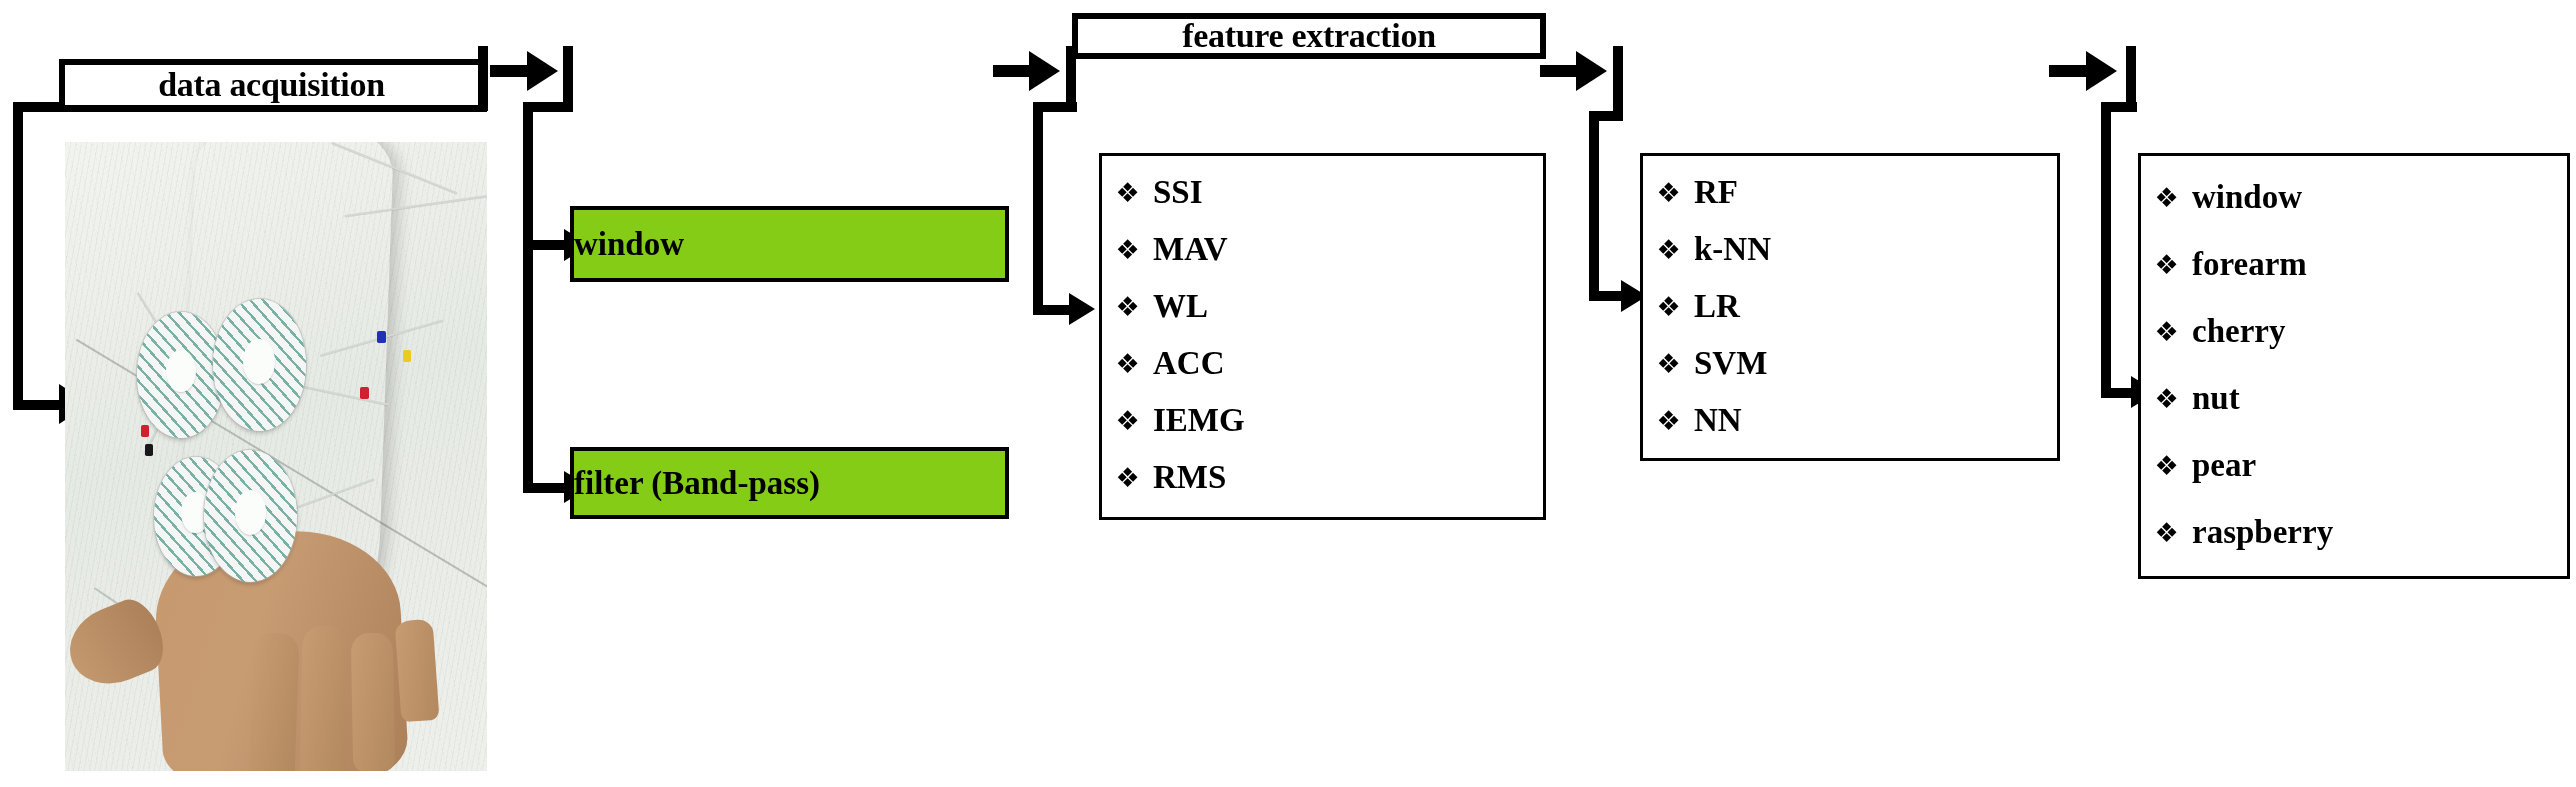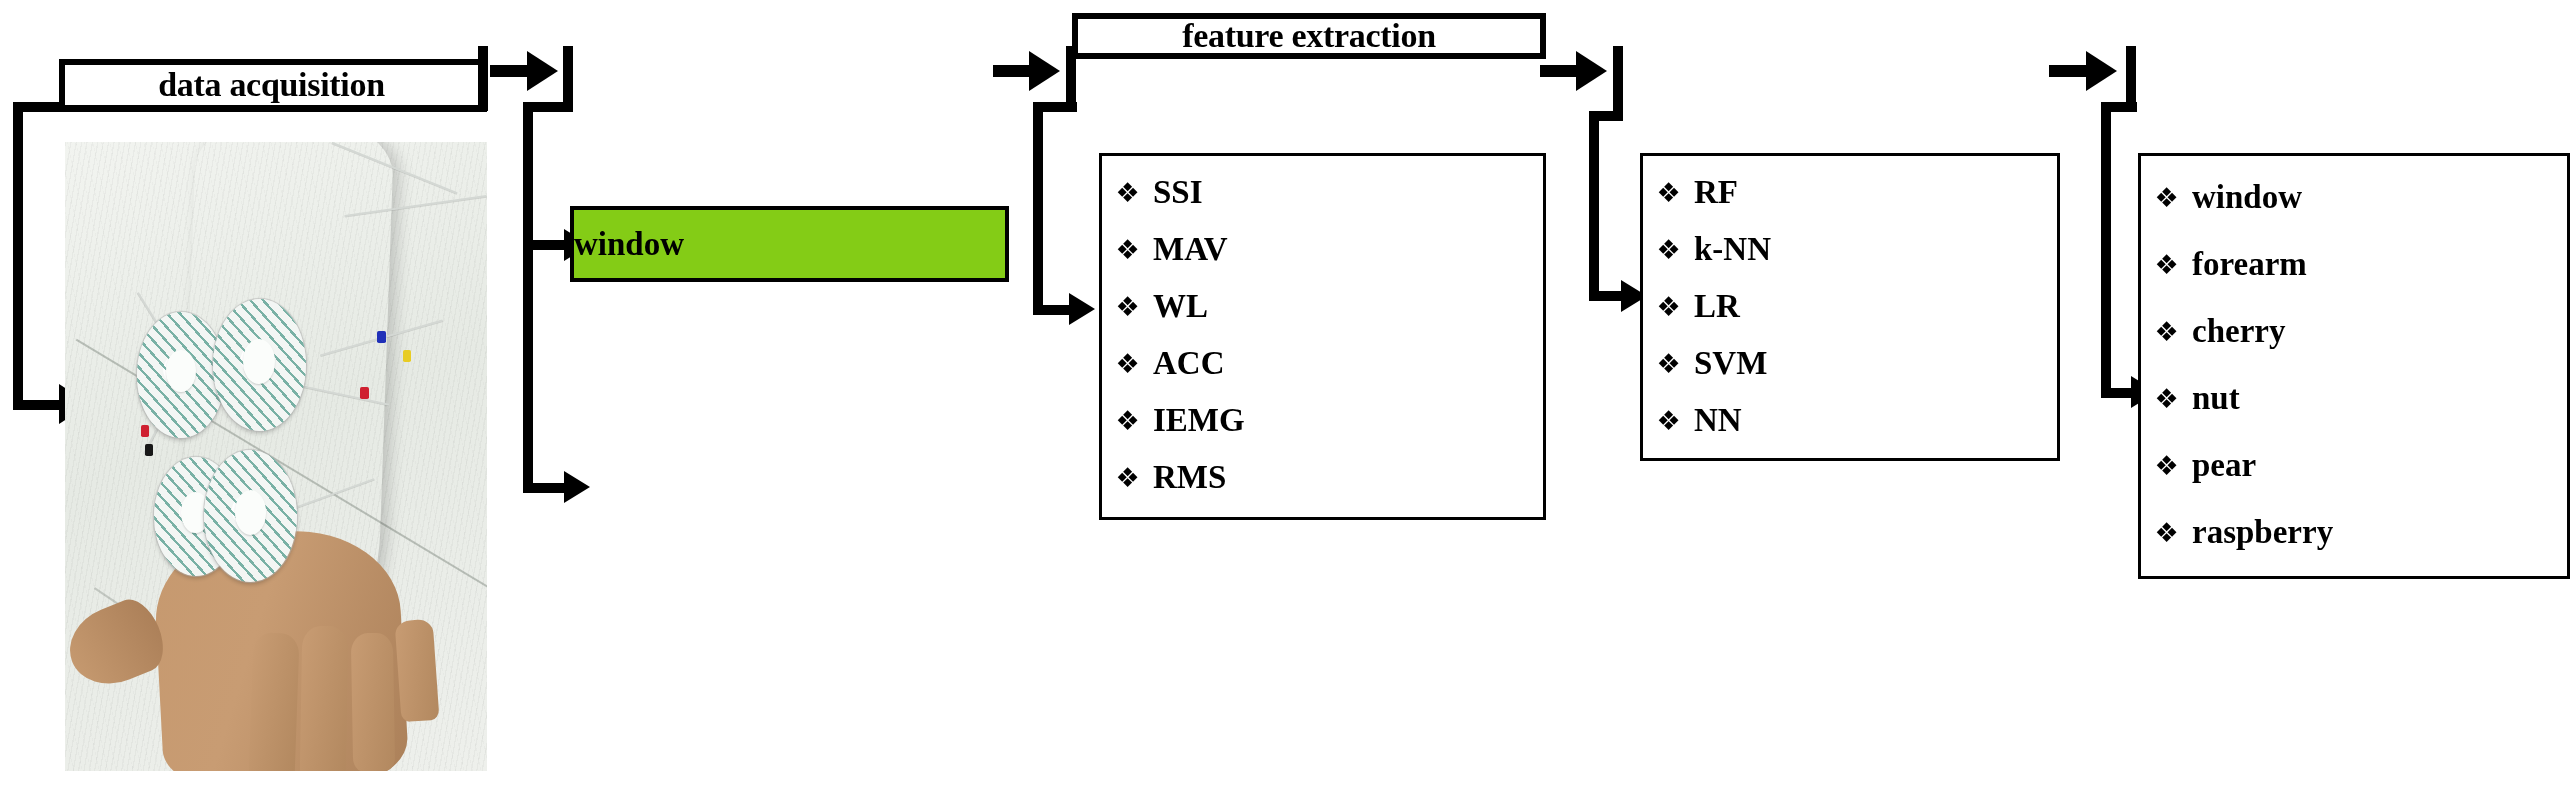--- a/index.html
+++ b/index.html
@@ -240,20 +240,23 @@
   <div class="stage-box" style="left:1072px;top:13px;width:474px;height:46px;text-align:center;">
     <span class="label">feature extraction</span>
   </div>
 
 
 
   <div class="sub-box" style="left:570px;top:206px;width:439px;height:76px;">
     <span class="label">window</span>
   </div>
 
+  <div class="sub-box" style="left:570px;top:447px;width:439px;height:72px;">
+    <span class="label">filter (Band-pass)</span>
+  </div>
 
   <div class="list-panel" style="left:1099px;top:153px;width:447px;height:367px;">
     <ul>
       <li style="height: 57px; align-items: center;">
         <span class="bullet">❖</span>
         <span class="item-text">SSI</span>
       </li>
       <li style="height: 57px; align-items: center;">
         <span class="bullet">❖</span>
         <span class="item-text">MAV</span>

